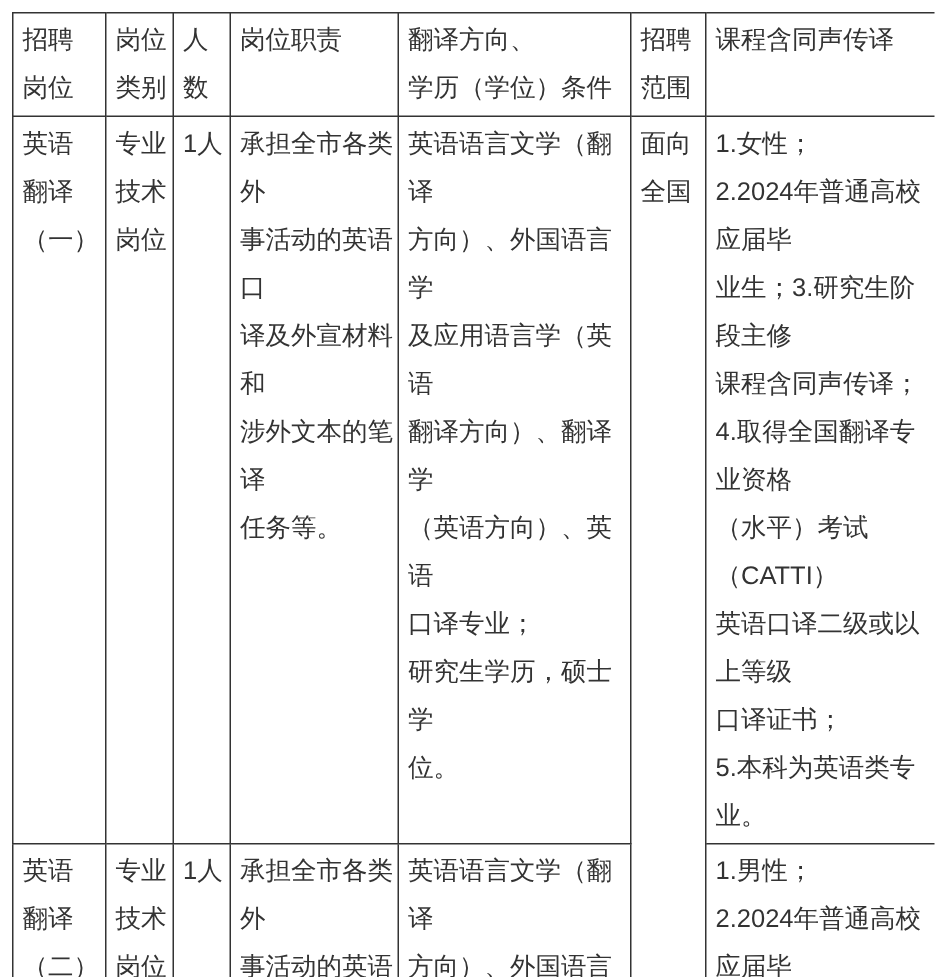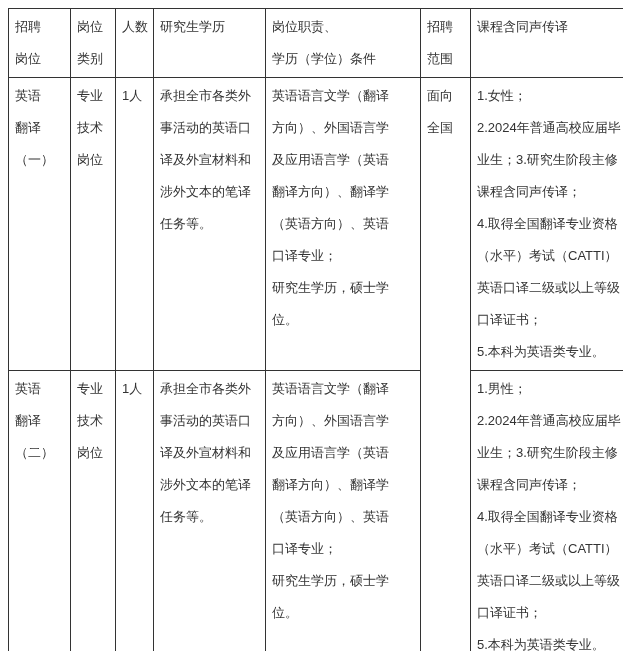--- a/index.html
+++ b/index.html
@@ -19,21 +19,21 @@
     border: 1px solid #333333;
     border-bottom-width: 2px;
   }
   table.recruit th,
   table.recruit td {
     border: 1px solid #333333;
     font-weight: normal;
     text-align: left;
     vertical-align: top;
     padding: 2px 2px 2px 6px;
-    font-size: 13px;
+    font-size: 17px;
     line-height: 32px;
     white-space: pre-line;
     overflow-wrap: break-word;
     margin-left: 47px;
   }
 </style>
 </head>
 <body>
 
 <table class="recruit">
@@ -46,22 +46,22 @@
     <col style="width:50px">
     <col style="width:154px">
   </colgroup>
   <thead>
     <tr>
       <th>招聘
 岗位</th>
       <th>岗位
 类别</th>
       <th>人数</th>
-      <th>研究生学历</th>
-      <th>岗位职责、
+      <th>岗位职责</th>
+      <th>翻译方向、
 学历（学位）条件</th>
       <th>招聘
 范围</th>
       <th>课程含同声传译</th>
     </tr>
   </thead>
   <tbody>
     <tr>
       <td>英语
 翻译

